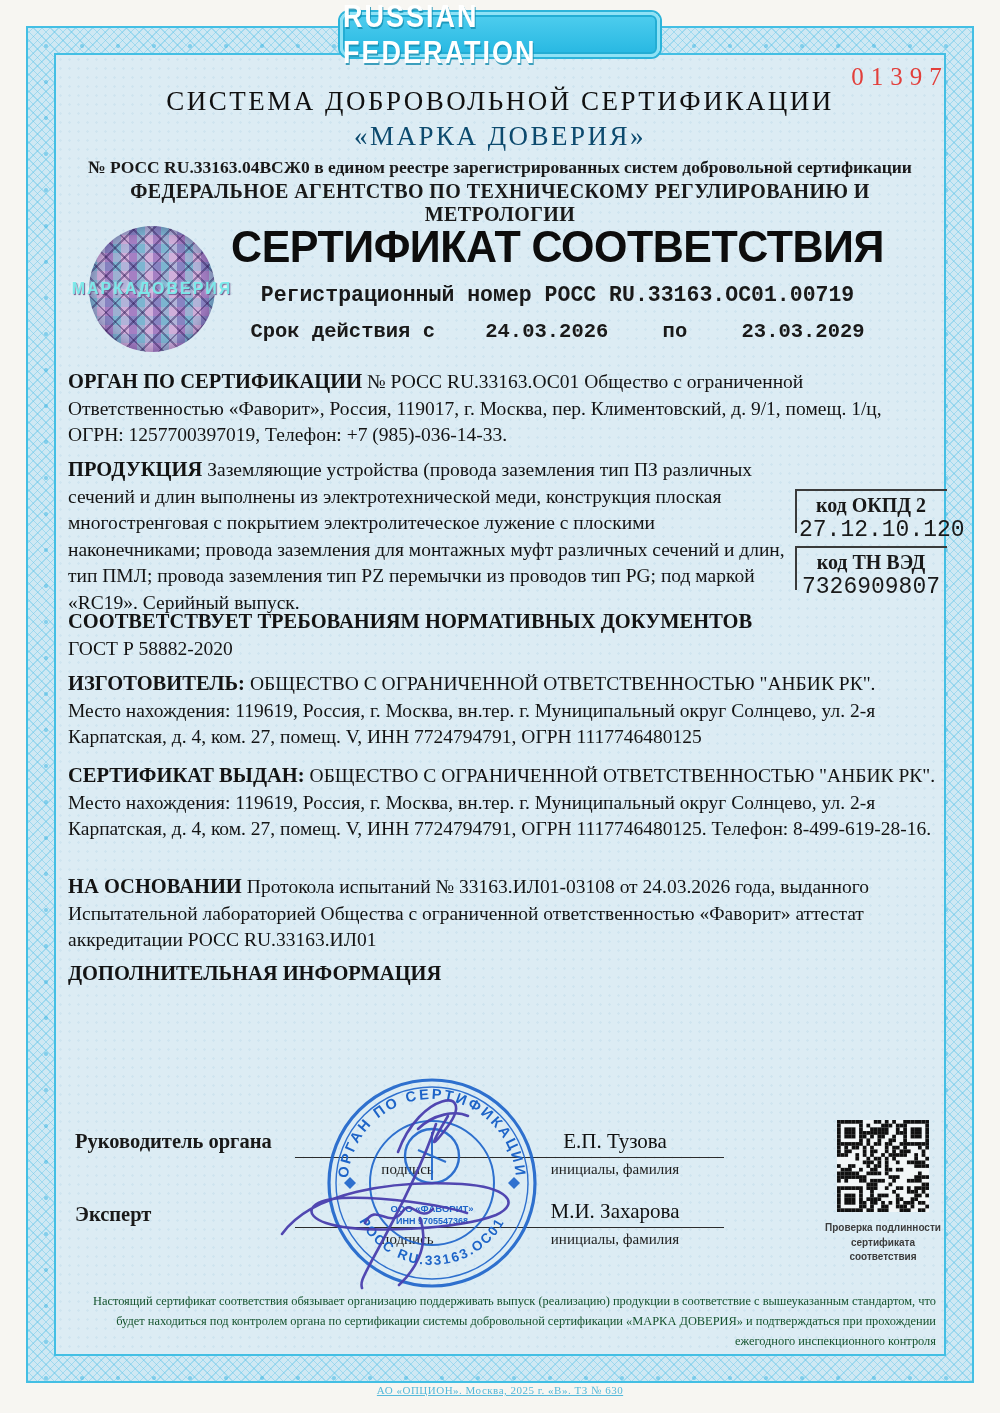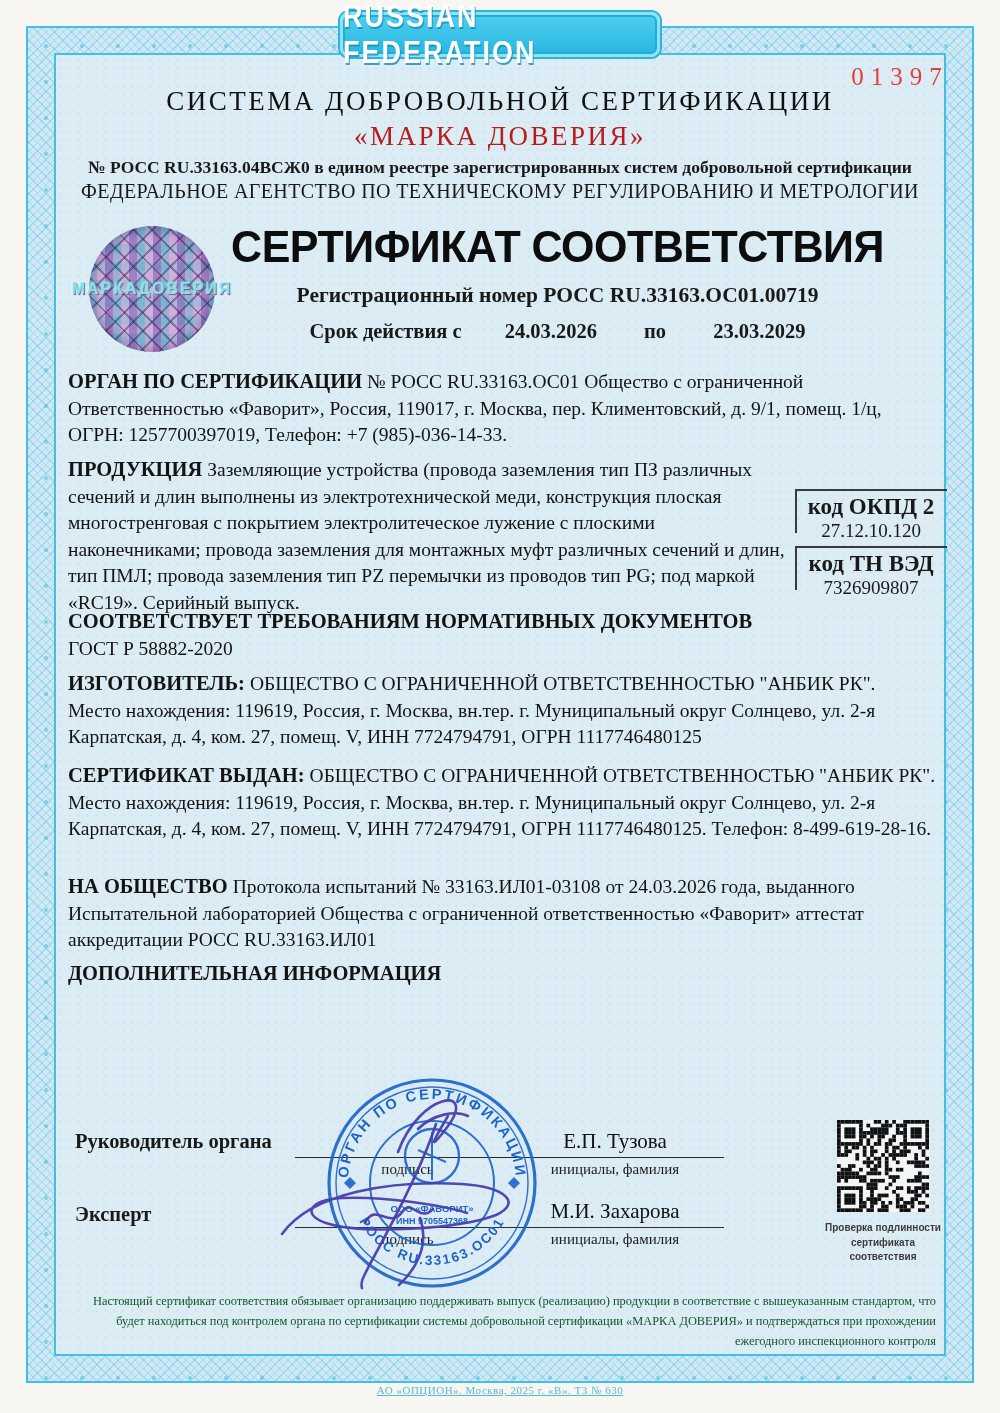--- a/index.html
+++ b/index.html
@@ -29,56 +29,56 @@
            display:flex; align-items:center; justify-content:center; }
   .badge span { font-family:"Liberation Sans",sans-serif; font-weight:bold; font-size:27px;
            color:#ffffff; letter-spacing:2px; text-shadow:1px 2px 0 rgba(20,140,175,.8);
            transform:scaleY(1.15); }
 
   .serial { position:absolute; top:63px; left:840px; width:120px; text-align:center;
             color:#e23f3b; font-size:25px; letter-spacing:7px; }
 
   .hdr { position:absolute; left:60px; right:60px; text-align:center; }
   .hdr-sys { top:86px; font-size:27px; letter-spacing:2.5px; color:#101010; }
-  .hdr-sys2 { top:121px; font-size:27px; letter-spacing:2.5px; color:#b91c1c; }
+  .hdr-sys2 { top:121px; font-size:27px; letter-spacing:2.5px; color:#0c4a6e; }
   .hdr-reg { top:157px; font-size:17.5px; font-weight:bold; }
-  .hdr-agency { top:180px; font-size:20px; font-weight:normal; letter-spacing:.4px; }
+  .hdr-agency { top:180px; font-size:20px; font-weight:bold; letter-spacing:.4px; }
 
   
   .holo { position:absolute; left:89px; top:226px; width:126px; height:126px; border-radius:50%;
           background-color:#9b87bf;
           background-image:
             repeating-linear-gradient(45deg, rgba(40,20,80,.40) 0 2px, transparent 2px 13px),
             repeating-linear-gradient(-45deg, rgba(40,20,80,.40) 0 2px, transparent 2px 13px),
             repeating-linear-gradient(90deg, rgba(110,230,230,.35) 0 8px, rgba(250,220,250,.38) 8px 16px, rgba(140,100,190,.42) 16px 24px),
             repeating-linear-gradient(0deg, rgba(255,180,220,.28) 0 9px, rgba(80,200,210,.30) 9px 18px);
           box-shadow: inset 0 0 14px rgba(40,20,80,.45);
           display:flex; flex-direction:row; align-items:center; justify-content:center;text-align:center; }
   .holo span { font-family:"Liberation Sans",sans-serif; font-weight:bold; font-size:16px;
           letter-spacing:2px; color:rgba(120,235,235,.95);
           text-shadow:0 0 3px rgba(255,255,255,.8), 1px 1px 1px rgba(60,30,100,.9); }
 
-  .title-block { position:absolute; left:225px; width:665px; text-align:center; }
+  .title-block { position:absolute; left:225px; width:665px; text-align:center;font-family:Liberation Mono, monospace; }
   .title-main { top:222px; font-family:"Liberation Sans","DejaVu Sans",sans-serif;
                 font-weight:bold; font-size:43px; letter-spacing:-.5px; color:#0d0d0d;
                 transform:scaleY(1.05); }
   .title-reg { top:283px; font-size:21.5px; font-weight:bold; }
   .title-validity { top:320px; font-size:20.5px; font-weight:bold; }
   .title-validity .gap1 { margin-left:38px; }
   .title-validity .gap2 { margin-left:42px; }
 
   .sec { position:absolute; left:68px; width:874px; font-size:19.5px; line-height:1.36; color:#131313; }
   .lbl { font-weight:bold; font-size:20.5px; }
   .lbl-gap { margin-right:5px; }
 
   .code-box { position:absolute; left:795px; width:152px; border-top:2px solid #3a3a3a;
               padding:3px 4px 2px 4px; text-align:center; }
   .code-box::before { content:""; position:absolute; left:0; top:0; width:2px; height:42px; background:#3a3a3a; }
-  .code-box .cb-label { font-weight:bold; font-size:23px; display:block; }
-  .code-box .cb-value { font-size:19px; display:block; }
+  .code-box .cb-label { font-weight:bold; font-size:20px; display:block; }
+  .code-box .cb-value { font-size:23px; display:block;font-family:Liberation Mono, monospace; }
 
   
   .role { position:absolute; left:75px; font-weight:bold; font-size:20.5px; }
   .sig-line { position:absolute; border-top:1.6px solid #2b2b2b; height:0; }
   .sig-caption { position:absolute; text-align:center; font-size:15px; color:#1d1d1d; }
   .sig-name { position:absolute; text-align:center; font-size:21px; color:#111; }
 
   .stamp-wrap { position:absolute; left:270px; top:1072px; width:330px; height:225px; }
 
   .qr-block { position:absolute; left:816px; top:1120px; width:134px; text-align:center; }
@@ -151,21 +151,21 @@
     <div><span class="lbl lbl-gap">ИЗГОТОВИТЕЛЬ:</span><span>ОБЩЕСТВО С ОГРАНИЧЕННОЙ ОТВЕТСТВЕННОСТЬЮ "АНБИК РК".</span></div>
     <div>Место нахождения: 119619, Россия, г. Москва, вн.тер. г. Муниципальный округ Солнцево, ул. 2-я Карпатская, д. 4, ком. 27, помещ. V, ИНН 7724794791, ОГРН 1117746480125</div>
   </div>
 
   <div class="sec" style="top:762px">
     <div><span class="lbl lbl-gap">СЕРТИФИКАТ ВЫДАН:</span><span>ОБЩЕСТВО С ОГРАНИЧЕННОЙ ОТВЕТСТВЕННОСТЬЮ "АНБИК РК".</span></div>
     <div>Место нахождения: 119619, Россия, г. Москва, вн.тер. г. Муниципальный округ Солнцево, ул. 2-я Карпатская, д. 4, ком. 27, помещ. V, ИНН 7724794791, ОГРН 1117746480125. Телефон: 8-499-619-28-16.</div>
   </div>
 
   <p class="sec" style="top:873px">
-    <span class="lbl lbl-gap">НА ОБЩЕСТВО</span><span>Протокола испытаний № 33163.ИЛ01-03108 от 24.03.2026 года, выданного Испытательной лабораторией Общества с ограниченной ответственностью «Фаворит» аттестат аккредитации РОСС RU.33163.ИЛ01</span>
+    <span class="lbl lbl-gap">НА ОСНОВАНИИ</span><span>Протокола испытаний № 33163.ИЛ01-03108 от 24.03.2026 года, выданного Испытательной лабораторией Общества с ограниченной ответственностью «Фаворит» аттестат аккредитации РОСС RU.33163.ИЛ01</span>
   </p>
 
   <div class="sec" style="top:960px">
     <div class="lbl">ДОПОЛНИТЕЛЬНАЯ ИНФОРМАЦИЯ</div>
   </div>
 
   <div class="role" style="top:1130px">Руководитель органа</div>
   <div class="sig-line" style="left:295px; top:1157px; width:225px"></div>
   <div class="sig-caption" style="left:295px; top:1161px; width:225px">подпись</div>
   <div class="sig-name" style="left:506px; top:1129px; width:218px">Е.П. Тузова</div>

